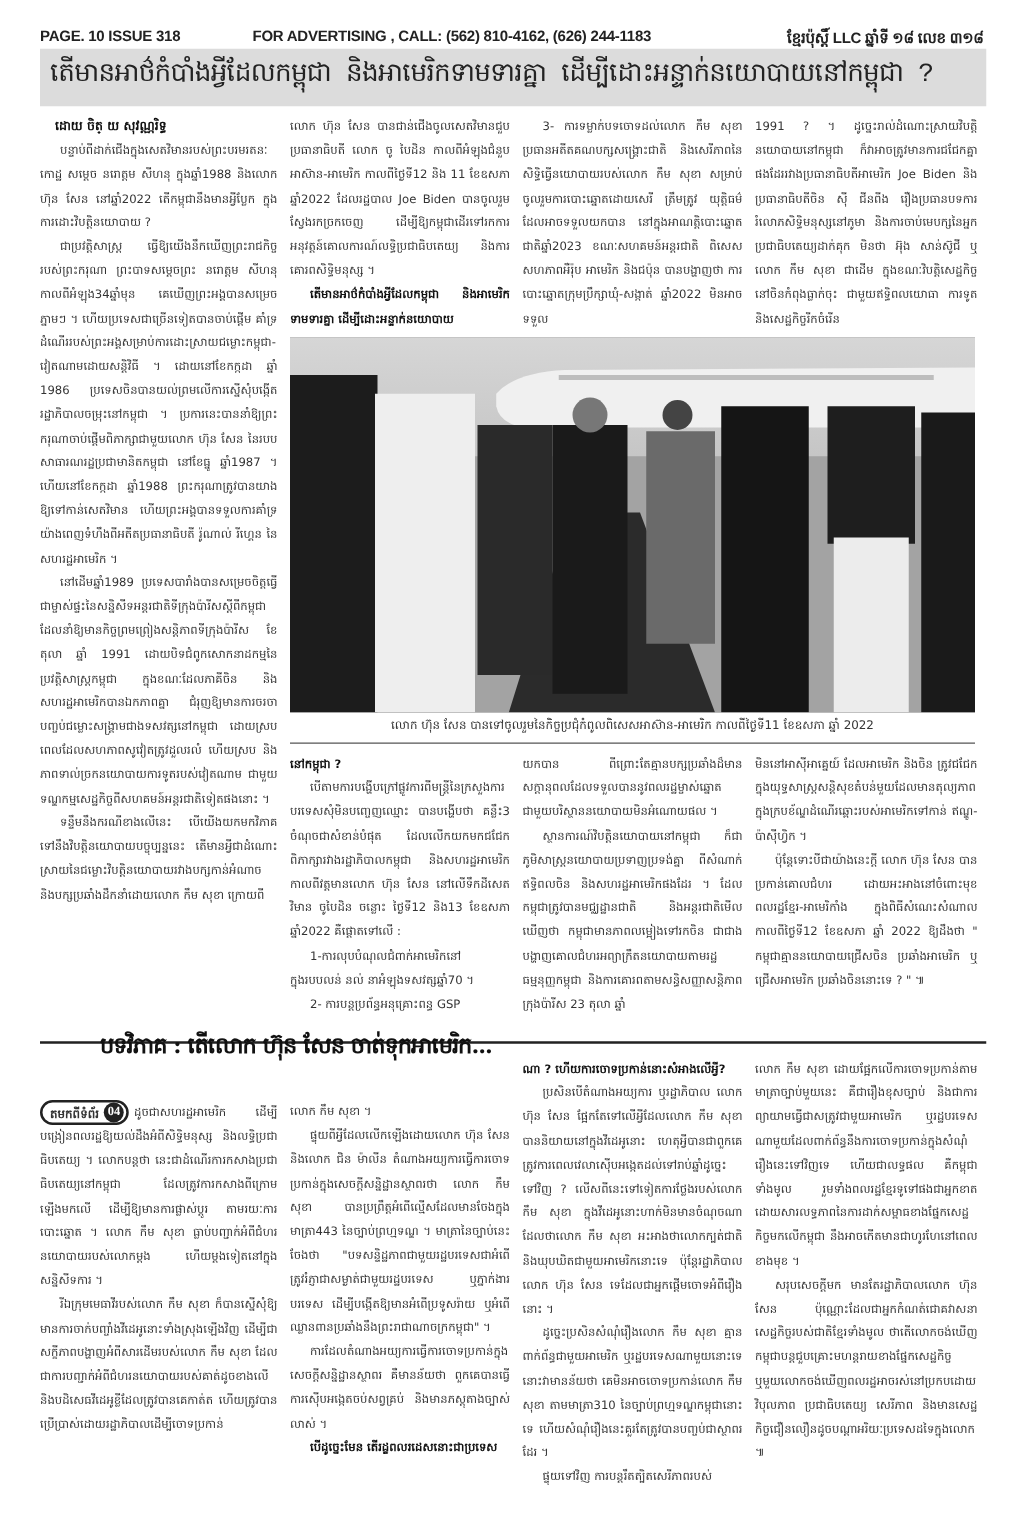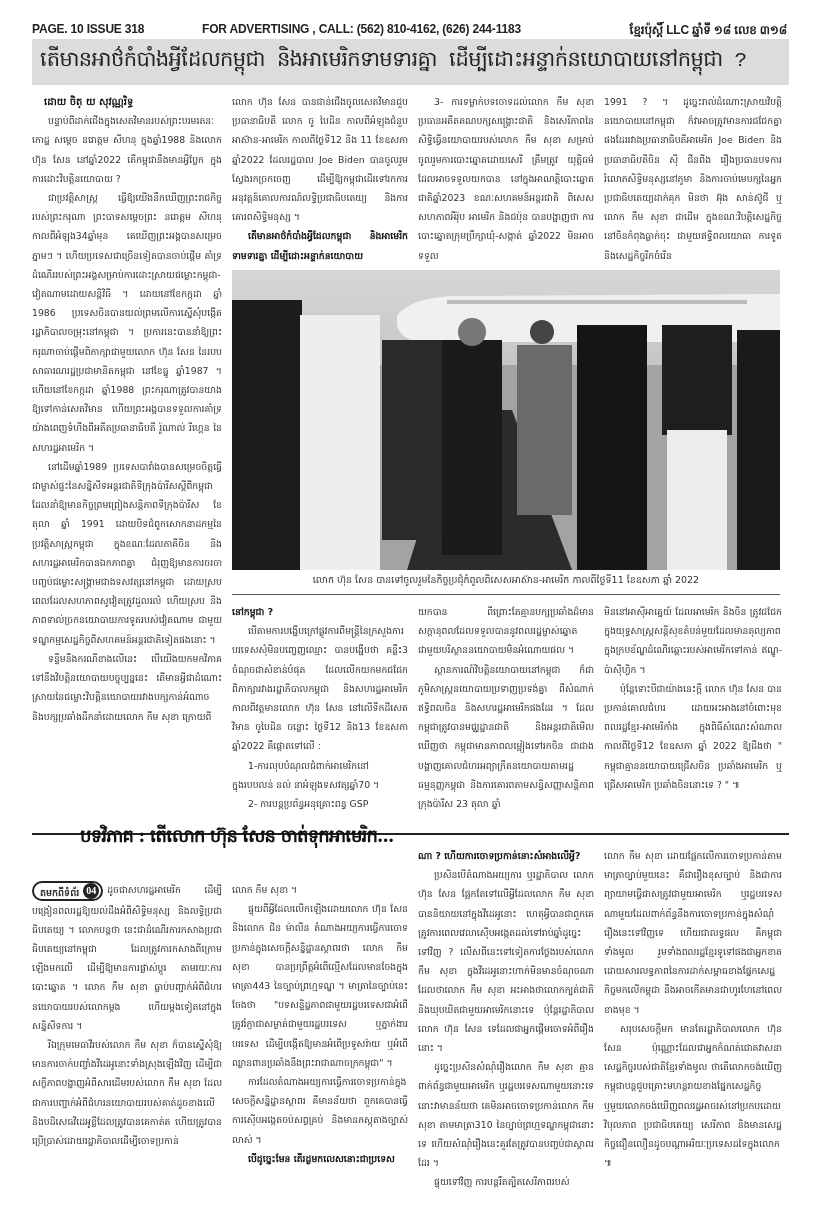--- a/index.html
+++ b/index.html
@@ -119,21 +119,21 @@
       <span class="num">04</span>
     </span><span>ដូចជាសហរដ្ឋអាមេរិក ដើម្បីបង្រៀនពលរដ្ឋឱ្យយល់ដឹងអំពីសិទ្ធិមនុស្ស និងលទ្ធិប្រជាធិបតេយ្យ ។ លោកបន្តថា នេះជាដំណើរការកសាងប្រជាធិបតេយ្យនៅកម្ពុជា ដែលត្រូវការកសាងពីក្រោមឡើងមកលើ ដើម្បីឱ្យមានការផ្លាស់ប្ដូរ តាមរយៈការបោះឆ្នោត ។ លោក កឹម សុខា ធ្លាប់បញ្ជាក់អំពីជំហរនយោបាយរបស់លោកម្ដង ហើយម្ដងទៀតនៅក្នុងសន្និសីទការ ។</span>
   </p>
   <p class="indent">រីឯក្រុមមេធាវីរបស់លោក កឹម សុខា ក៏បានស្នើសុំឱ្យមានការចាក់បញ្ចាំងវីដេអូនោះទាំងស្រុងឡើងវិញ ដើម្បីជាសក្ខីភាពបង្ហាញអំពីសារដើមរបស់លោក កឹម សុខា ដែលជាការបញ្ជាក់អំពីជំហរនយោបាយរបស់គាត់ដូចខាងលើ និងបដិសេធវីដេអូខ្លីដែលត្រូវបានគេកាត់ត ហើយត្រូវបានប្រើប្រាស់ដោយរដ្ឋាភិបាលដើម្បីចោទប្រកាន់</p>
 </div>
 
 <div class="col" style="left:232px; top:880px; width:176px;">
   <p>លោក កឹម សុខា ។</p>
   <p class="indent">ផ្ទុយពីអ្វីដែលលើកឡើងដោយលោក ហ៊ុន សែន និងលោក ជិន ម៉ាលីន តំណាងអយ្យការធ្វើការចោទប្រកាន់ក្នុងសេចក្ដីសន្និដ្ឋានស្ថាពរថា លោក កឹម សុខា បានប្រព្រឹត្តអំពើល្មើសដែលមានចែងក្នុងមាត្រា443 នៃច្បាប់ព្រហ្មទណ្ឌ ។ មាត្រានៃច្បាប់នេះចែងថា "បទសន្ទិដ្ឋភាពជាមួយរដ្ឋបរទេសជាអំពើត្រូវរំភ្ញាជាសម្ងាត់ជាមួយរដ្ឋបរទេស ឬភ្នាក់ងារបរទេស ដើម្បីបង្កើតឱ្យមានអំពើប្រទូសរ៉ាយ ឬអំពើឈ្លានពានប្រឆាំងនឹងព្រះរាជាណាចក្រកម្ពុជា" ។</p>
   <p class="indent">ការដែលតំណាងអយ្យការធ្វើការចោទប្រកាន់ក្នុងសេចក្ដីសន្និដ្ឋានស្ថាពរ គឺមានន័យថា ពួកគេបានធ្វើការស៊ើបអង្កេតចប់សព្វគ្រប់ និងមានភស្តុតាងច្បាស់លាស់ ។</p>
-  <p class="subhead indent">បើដូច្នេះមែន តើរដ្ងមកលេសនោះជាប្រទេស</p>
+  <p class="subhead indent">បើដូច្នេះមែន តើរដ្ខពលរដេសនោះជាប្រទេស</p>
 </div>
 
 <div class="col" style="left:418px; top:846px; width:176px;">
   <p class="subhead">ណា ? ហើយការចោទប្រកាន់នោះសំអាងលើអ្វី?</p>
   <p class="indent">ប្រសិនបើតំណាងអយ្យការ ឬរដ្ឋាភិបាល លោក ហ៊ុន សែន ផ្អែកតែទៅលើអ្វីដែលលោក កឹម សុខា បាននិយាយនៅក្នុងវីដេអូនោះ ហេតុអ្វីបានជាពួកគេត្រូវការពេលវេលាស៊ើបអង្កេតដល់ទៅរាប់ឆ្នាំដូច្នេះទៅវិញ ? លើសពីនេះទៅទៀតការថ្លែងរបស់លោក កឹម សុខា ក្នុងវីដេអូនោះហាក់មិនមានចំណុចណាដែលថាលោក កឹម សុខា អះអាងថាលោកក្បត់ជាតិ និងឃុបឃិតជាមួយអាមេរិកនោះទេ ប៉ុន្តែរដ្ឋាភិបាលលោក ហ៊ុន សែន ទេដែលជាអ្នកផ្ដើមចោទអំពីរឿង នោះ ។</p>
   <p class="indent">ដូច្នេះប្រសិនសំណុំរឿងលោក កឹម សុខា គ្មានពាក់ព័ន្ធជាមួយអាមេរិក ឬរដ្ឋបរទេសណាមួយនោះទេ នោះវាមានន័យថា គេមិនអាចចោទប្រកាន់លោក កឹម សុខា តាមមាត្រា310 នៃច្បាប់ព្រហ្មទណ្ឌកម្ពុជានោះទេ ហើយសំណុំរឿងនេះគួរតែត្រូវបានបញ្ចប់ជាស្ថាពរដែរ ។</p>
   <p class="indent">ផ្ទុយទៅវិញ ការបន្តរឹតត្បិតសេរីភាពរបស់</p>
 </div>
 
 <div class="col" style="left:604px; top:846px; width:178px;">

